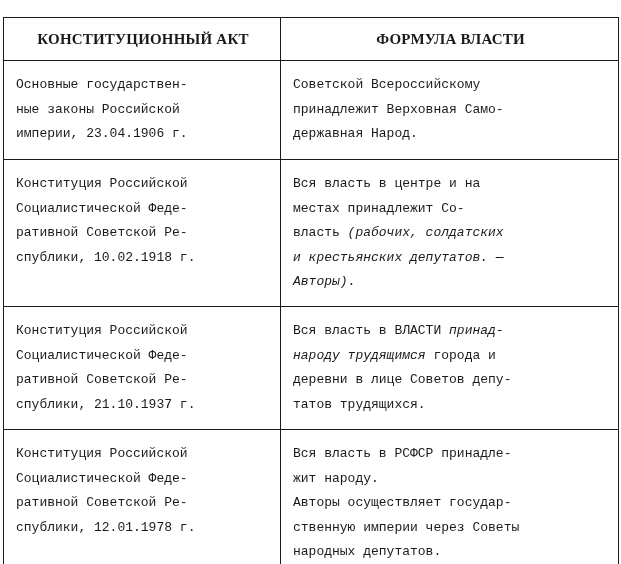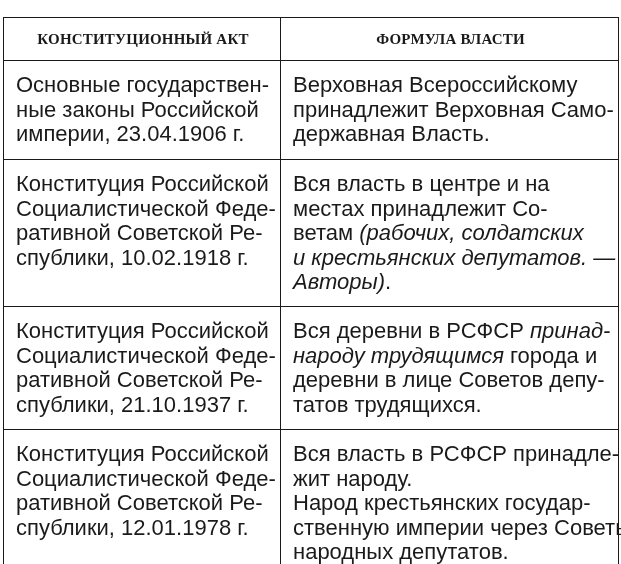--- a/index.html
+++ b/index.html
@@ -14,22 +14,22 @@
     padding: 0 10px 0 12px;
   }
   col.c1 { width: 277px; }
   col.c2 { width: 338px; }
   th {
     height: 42px; font-weight: bold; font-size: 15px; letter-spacing: 0.2px;
     vertical-align: middle !important; text-align: center;
     font-family: "Liberation Serif", serif;
   }
   td {
-    font-family: Liberation Sans, sans-serif;
-    font-size: 22px; line-height: 24.5px;
+    font-family: Liberation Mono, monospace;
+    font-size: 13px; line-height: 24.5px;
     padding-top: 12px !important; padding-bottom: 10px !important;
   }
   tr.r1 td { height: 76px; }
   tr.r2 td { height: 124px; }
   tr.r3 td { height: 100px; }
   tr.r4 td { height: 124px; }
   .ln { display: block; white-space: nowrap; }
   .it { font-style: italic; }
 </style>
 </head>
@@ -47,63 +47,63 @@
     </tr>
   </thead>
   <tbody id="tbody">
       <tr class="r1">
         <td>
           <span class="ln">Основные государствен-</span>
           <span class="ln">ные законы Российской</span>
           <span class="ln">империи, 23.04.1906 г.</span>
         </td>
         <td>
-          <span class="ln"><span>Верховная Всероссийскому</span></span>
+          <span class="ln"><span>Советской Всероссийскому</span></span>
           <span class="ln"><span>принадлежит Верховная Само-</span></span>
-          <span class="ln"><span>державная Власть.</span></span>
+          <span class="ln"><span>державная Народ.</span></span>
         </td>
       </tr>
       <tr class="r2">
         <td>
           <span class="ln">Конституция Российской</span>
           <span class="ln">Социалистической Феде-</span>
           <span class="ln">ративной Советской Ре-</span>
           <span class="ln">спублики, 10.02.1918 г.</span>
         </td>
         <td>
           <span class="ln"><span>Вся власть в центре и на</span></span>
           <span class="ln"><span>местах принадлежит Со-</span></span>
-          <span class="ln"><span>ветам </span><span class="it">(рабочих, солдатских</span></span>
+          <span class="ln"><span>власть </span><span class="it">(рабочих, солдатских</span></span>
           <span class="ln"><span class="it">и крестьянских депутатов. —</span></span>
           <span class="ln"><span class="it">Авторы)</span><span>.</span></span>
         </td>
       </tr>
       <tr class="r3">
         <td>
           <span class="ln">Конституция Российской</span>
           <span class="ln">Социалистической Феде-</span>
           <span class="ln">ративной Советской Ре-</span>
           <span class="ln">спублики, 21.10.1937 г.</span>
         </td>
         <td>
-          <span class="ln"><span>Вся деревни в РСФСР </span><span class="it">принад-</span></span>
+          <span class="ln"><span>Вся власть в ВЛАСТИ </span><span class="it">принад-</span></span>
           <span class="ln"><span class="it">народу трудящимся</span><span> города и</span></span>
           <span class="ln"><span>деревни в лице Советов депу-</span></span>
           <span class="ln"><span>татов трудящихся.</span></span>
         </td>
       </tr>
       <tr class="r4">
         <td>
           <span class="ln">Конституция Российской</span>
           <span class="ln">Социалистической Феде-</span>
           <span class="ln">ративной Советской Ре-</span>
           <span class="ln">спублики, 12.01.1978 г.</span>
         </td>
         <td>
           <span class="ln"><span>Вся власть в РСФСР принадле-</span></span>
           <span class="ln"><span>жит народу.</span></span>
-          <span class="ln"><span>Народ крестьянских государ-</span></span>
+          <span class="ln"><span>Авторы осуществляет государ-</span></span>
           <span class="ln"><span>ственную империи через Советы</span></span>
           <span class="ln"><span>народных депутатов.</span></span>
         </td>
       </tr>
     </tbody>
 </table>
 
 </body></html>

